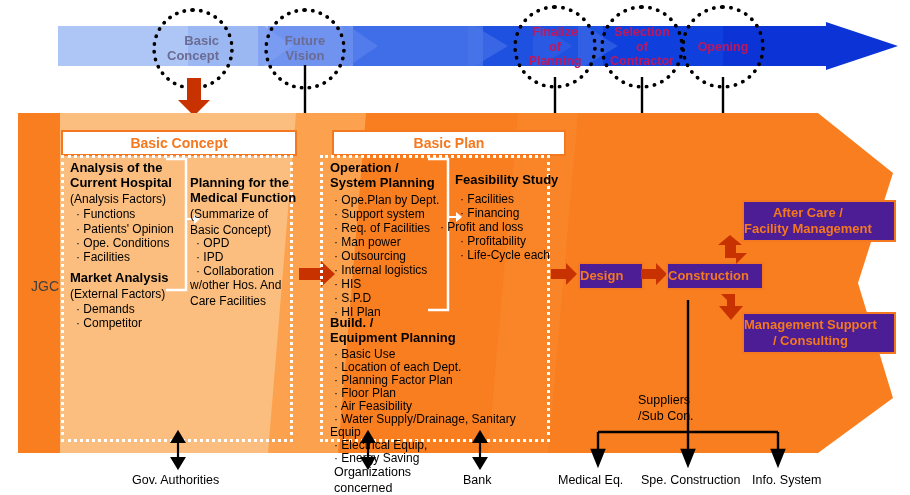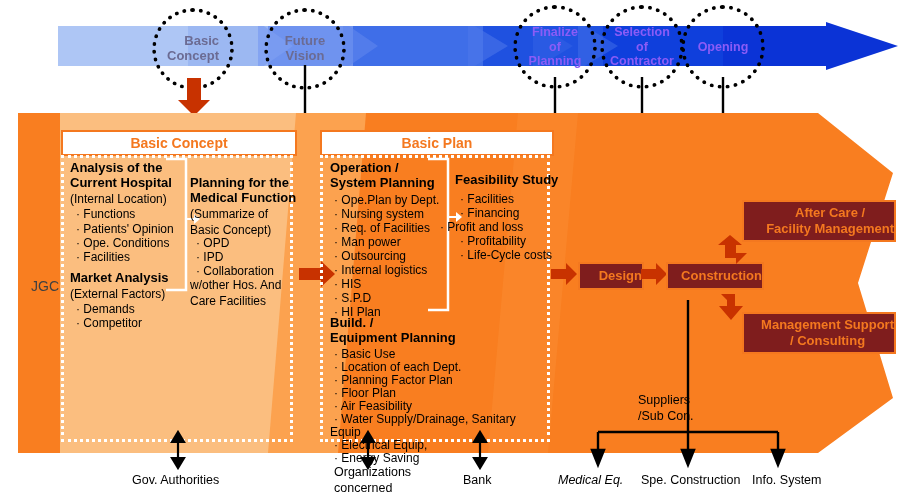--- a/index.html
+++ b/index.html
@@ -9,39 +9,39 @@
 
   
   #timeline{left:58px;top:22px;width:840px;height:48px;}
   #timeline svg{display:block;}
 
   .milestone{position:absolute;border-radius:50%;
       border:4px dotted #000;box-sizing:border-box;
       display:flex;align-items:center;justify-content:center;
       text-align:center;font-weight:bold;line-height:1.15;}
   .ms-dark{color:#6b6b93;}
-  .ms-yellow{color:#8b5cf6;}
+  .ms-yellow{color:#be185d;}
 
   
   #bodyshape{left:18px;top:113px;width:875px;height:340px;}
 
   .panel-title{position:absolute;background:#fff;border:2px solid #f4781f;
      color:#f4781f;font-weight:bold;font-size:14px;
      display:flex;align-items:center;justify-content:center;}
 
   .dash-box{position:absolute;border:3px dotted #fff;box-sizing:border-box;}
 
   .txt{position:absolute;color:#000;}
   .hd{font-weight:bold;font-size:13px;line-height:1.18;}
   .sub{font-size:12px;line-height:1.32;}
   .bl{font-size:12px;line-height:1.32;}
 
-  .wbox{position:absolute;background:#7f1d1d;border:2px solid #f4781f;
+  .wbox{position:absolute;background:#4c1d95;border:2px solid #f4781f;
      color:#f4781f;font-weight:bold;font-size:13px;
-     display:flex;align-items:center;justify-content:flex-end;text-align:center;
+     display:flex;align-items:center;justify-content:flex-start;text-align:center;
      line-height:1.2;}
 
   .footlabel{position:absolute;color:#000;font-size:12.5px;line-height:1.3;}
   #jgc{position:absolute;color:#404040;font-size:14px;}
 </style>
 </head>
 <body>
 
 <div class="abs" id="timeline">
   <svg width="840" height="48" viewBox="0 0 840 48">
@@ -124,21 +124,21 @@
 
 <div id="jgc" style="left:31px;top:278px;">JGC</div>
 
 <div class="panel-title" style="left:61px;top:130px;width:232px;height:22px;">
   <span>Basic Concept</span>
 </div>
 <div class="dash-box" style="left:61px;top:155px;width:232px;height:287px;"></div>
 
 <div class="txt hd" style="left:70px;top:160px;width:120px;white-space:pre-line;">Analysis of the
 Current Hospital</div>
-<div class="txt sub" style="left:70px;top:192px;">(Internal Location)</div>
+<div class="txt sub" style="left:70px;top:192px;">(Analysis Factors)</div>
 <div class="txt bl" style="left:76px;top:207px;">· Functions</div>
 <div class="txt bl" style="left:76px;top:222px;">· Patients' Opinion</div>
 <div class="txt bl" style="left:76px;top:236px;">· Ope. Conditions</div>
 <div class="txt bl" style="left:76px;top:250px;">· Facilities</div>
 
 <div class="txt hd" style="left:70px;top:270px;">Market Analysis</div>
 <div class="txt sub" style="left:70px;top:287px;">(External Factors)</div>
 <div class="txt bl" style="left:76px;top:302px;">· Demands</div>
 <div class="txt bl" style="left:76px;top:316px;">· Competitor</div>
 
@@ -155,29 +155,29 @@
 <div class="txt bl" style="left:196px;top:236px;">· OPD</div>
 <div class="txt bl" style="left:196px;top:250px;">· IPD</div>
 <div class="txt bl" style="left:196px;top:264px;">· Collaboration</div>
 <div class="txt bl" style="left:190px;top:278px;width:118px;white-space:pre-line;">w/other Hos. And
 Care Facilities</div>
 
 <svg class="abs" style="left:299px;top:261px;" width="36" height="26" viewBox="0 0 36 26">
   <path d="M0,7 L22,7 L22,0 L36,13 L22,26 L22,19 L0,19 Z" fill="#c83200"></path>
 </svg>
 
-<div class="panel-title" style="left:320px;top:130px;width:230px;height:22px;text-align:center;">
+<div class="panel-title" style="left:332px;top:130px;width:230px;height:22px;text-align:center;">
   <span>Basic Plan</span>
 </div>
 <div class="dash-box" style="left:320px;top:155px;width:230px;height:287px;"></div>
 
 <div class="txt hd" style="left:330px;top:160px;width:120px;white-space:pre-line;">Operation /
 System Planning</div>
 <div class="txt bl" style="left:334px;top:193px;">· Ope.Plan by Dept.</div>
-<div class="txt bl" style="left:334px;top:207px;">· Nursing system</div>
+<div class="txt bl" style="left:334px;top:207px;">· Support system</div>
 <div class="txt bl" style="left:334px;top:221px;">· Req. of Facilities</div>
 <div class="txt bl" style="left:334px;top:235px;">· Man power</div>
 <div class="txt bl" style="left:334px;top:249px;">· Outsourcing</div>
 <div class="txt bl" style="left:334px;top:263px;">· Internal logistics</div>
 <div class="txt bl" style="left:334px;top:277px;">· HIS</div>
 <div class="txt bl" style="left:334px;top:291px;">· S.P.D</div>
 <div class="txt bl" style="left:334px;top:305px;">· HI Plan</div>
 
 <div class="txt hd" style="left:330px;top:315px;width:150px;white-space:pre-line;">Build. /
 Equipment Planning</div>
@@ -195,21 +195,21 @@
   <path d="M2,2 L22,2 L22,153 L2,153" fill="none" stroke="#fff" stroke-width="2.5"></path>
   <line x1="22" y1="60" x2="34" y2="60" stroke="#fff" stroke-width="2"></line>
   <polygon points="30,55 36,60 30,65" fill="#fff"></polygon>
 </svg>
 
 <div class="txt hd" style="left:455px;top:172px;">Feasibility Study</div>
 <div class="txt bl" style="left:460px;top:192px;">· Facilities</div>
 <div class="txt bl" style="left:460px;top:206px;">· Financing</div>
 <div class="txt bl" style="left:440px;top:220px;">· Profit and loss</div>
 <div class="txt bl" style="left:460px;top:234px;">· Profitability</div>
-<div class="txt bl" style="left:460px;top:248px;">· Life-Cycle costs</div>
+<div class="txt bl" style="left:460px;top:248px;">· Life-Cycle each</div>
 
 <svg class="abs" style="left:551px;top:263px;" width="26" height="22" viewBox="0 0 26 22">
   <path d="M0,6 L15,6 L15,0 L26,11 L15,22 L15,16 L0,16 Z" fill="#c83200"></path>
 </svg>
 <div class="wbox" style="left:578px;top:262px;width:62px;height:24px;">
   <span>Design</span>
 </div>
 <svg class="abs" style="left:641px;top:263px;" width="26" height="22" viewBox="0 0 26 22">
   <path d="M0,6 L15,6 L15,0 L26,11 L15,22 L15,16 L0,16 Z" fill="#c83200"></path>
 </svg>
@@ -259,15 +259,15 @@
     <line x1="128" y1="0" x2="128" y2="132"></line>
     <line x1="38" y1="132" x2="218" y2="132"></line>
     <line x1="38" y1="132" x2="38" y2="155"></line>
     <line x1="218" y1="132" x2="218" y2="155"></line>
     <polygon points="32,150 44,150 38,165"></polygon>
     <polygon points="122,150 134,150 128,165"></polygon>
     <polygon points="212,150 224,150 218,165"></polygon>
     <line x1="128" y1="132" x2="128" y2="155"></line>
   </g>
 </svg>
-<div class="footlabel" style="left:558px;top:472px;font-style:italic;">Medical Eq.</div>
+<div class="footlabel" style="left:558px;top:472px;">Medical Eq.</div>
 <div class="footlabel" style="left:641px;top:472px;">Spe. Construction</div>
 <div class="footlabel" style="left:752px;top:472px;">Info. System</div>
 
 </body></html>

